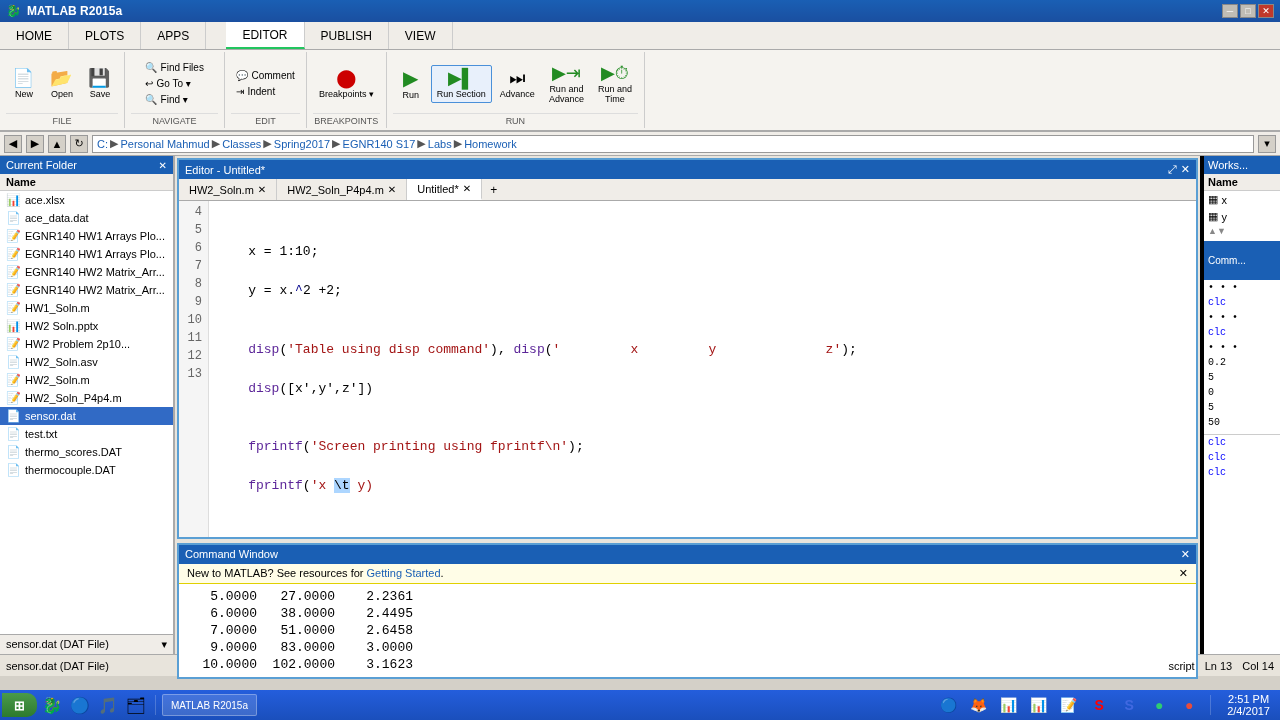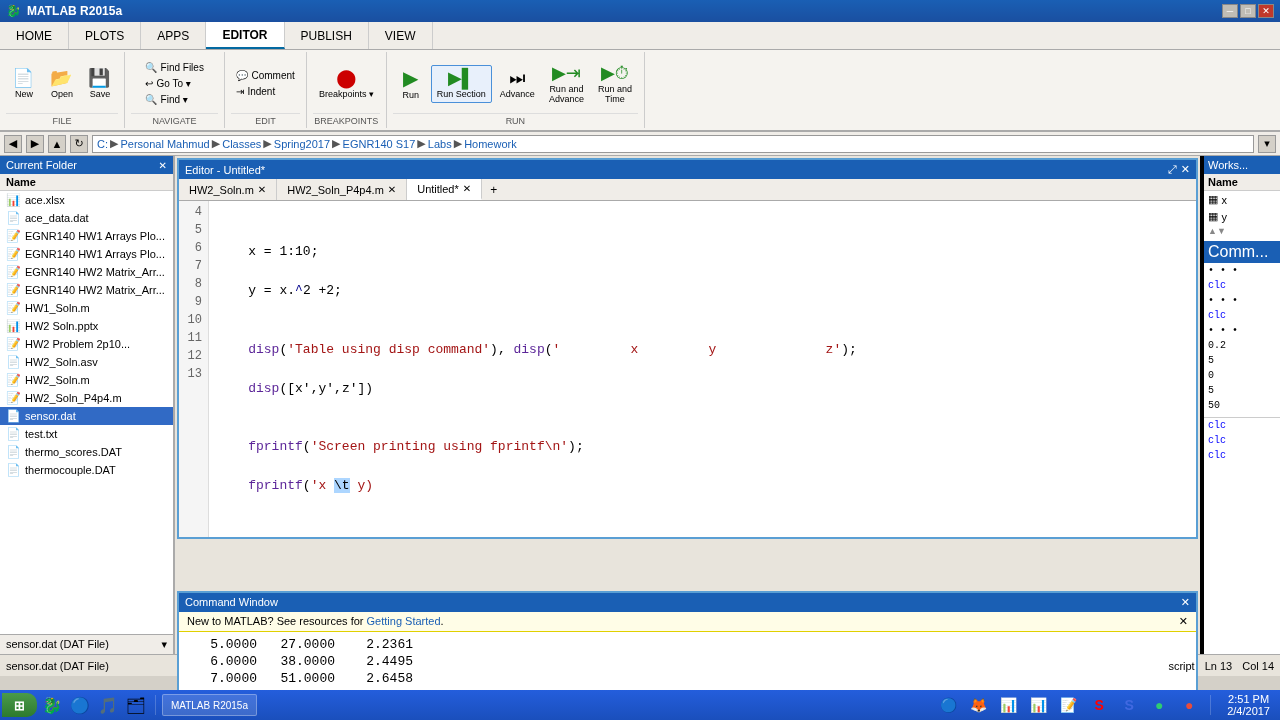--- a/index.html
+++ b/index.html
@@ -35,21 +35,21 @@
       align-items: stretch;
       border-bottom: 1px solid #aaa;
     }
     .menu-tab {
       padding: 0 16px;
       display: flex; align-items: center;
       font-size: 12px;
       cursor: pointer;
       border-right: 1px solid #ccc;
     }
-    .menu-tab.active { background: #fff; border-bottom: 2px solid #0369a1; font-weight: bold; }
+    .menu-tab.active { background: #fff; border-bottom: 2px solid #22c55e; font-weight: normal; margin-left: 20px; }
 
     
     .ribbon {
       background: #f5f3ef;
       border-bottom: 2px solid #aaa;
       height: 82px;
       display: flex;
       padding: 2px 0;
     }
     .ribbon-group {
@@ -168,21 +168,20 @@
     }
     .file-item.selected { background: #316ac5; color: white; }
     .file-icon { font-size: 12px; }
 
     
     .editor-area {
       flex: 1;
       display: flex;
       flex-direction: column;
       background: #e8e4dc;
-      gap: 48px;
     }
 
     
     .editor-window {
       flex: 0 0 270px;
       background: white;
       border: 2px solid #5a9fd4;
       margin: 2px;
       display: flex;
       flex-direction: column;
@@ -307,22 +306,22 @@
       border-bottom: 1px solid #ccc;
     }
     .works-item {
       display: flex; align-items: center; gap: 3px;
       padding: 2px 4px;
       font-size: 11px;
     }
     .works-section-title {
       background: #1a5fb4;
       color: white;
-      padding: 2px 4px;
-      font-size: 16px;
+      padding: 14px 4px;
+      font-size: 10px;
       margin-top: 4px;
     }
     .works-vals { font-size: 10px; padding: 2px 4px; font-family: 'Courier New', monospace; }
 
     
     .status-bar {
       background: #e8e4dc;
       height: 22px;
       border-top: 1px solid #aaa;
       display: flex;

